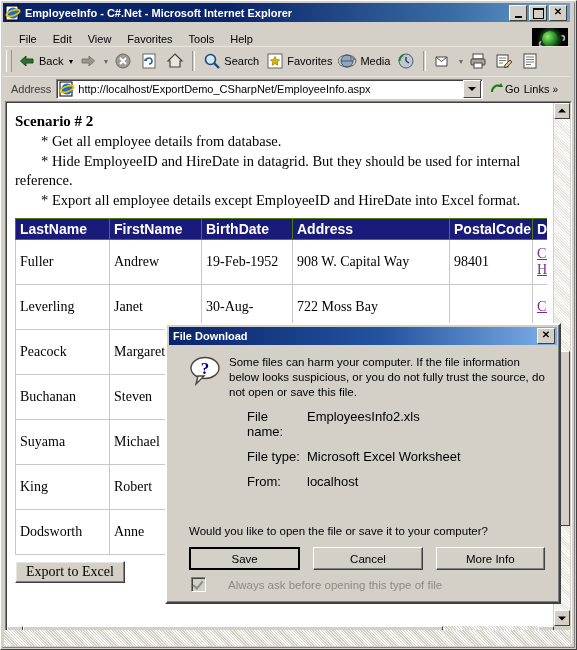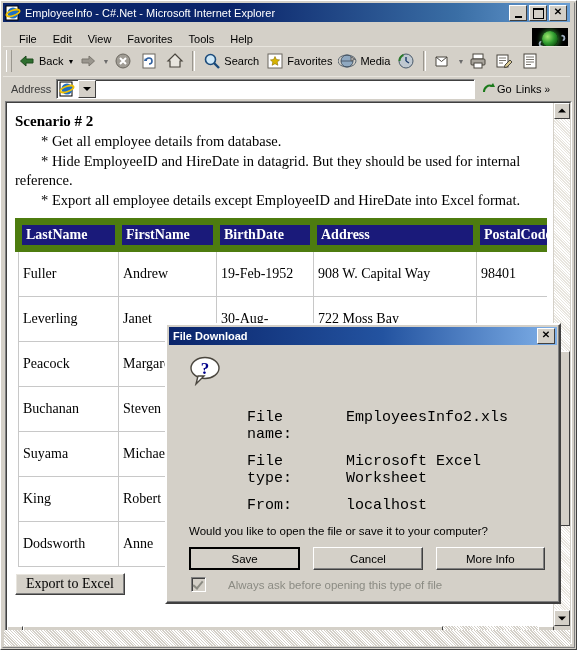--- a/index.html
+++ b/index.html
@@ -48,21 +48,21 @@
   }
   .title-icon {
     width: 16px; height: 16px;
     margin-left: 2px; margin-right: 4px;
     flex: 0 0 auto;
     position: relative;
   }
   .title-text {
     color: #ffffff;
     font-size: 11px;
-    font-weight: normal;
+    font-weight: bold;
     font-family: "Liberation Sans", sans-serif;
     white-space: nowrap;
     flex: 1 1 auto;
     overflow: hidden;
   }
   .title-buttons { display: flex; gap: 2px; margin-right: 3px; flex: 0 0 auto; }
   .tbtn {
     width: 16px; height: 14px;
     background: #d4d0c8;
     border: 1px solid #ffffff;
@@ -202,21 +202,21 @@
     position: relative;
   }
   .addr-drop::after {
     content: "";
     position: absolute; left: 4px; top: 6px;
     border-left: 4px solid transparent;
     border-right: 4px solid transparent;
     border-top: 4px solid #000;
   }
   .go-btn { display: flex; align-items: center; margin: 0 4px 0 6px; font-size: 11px; color: #000; font-family:"Liberation Sans",sans-serif;}
-  .links-btn { display: flex; align-items: center; font-size: 11px; color: #000; margin-right: 20px; font-family:"Liberation Sans",sans-serif;}
+  .links-btn { display: flex; align-items: center; font-size: 11px; color: #000; margin-right: 12px; font-family:"Liberation Sans",sans-serif;}
   .links-chev { font-size: 10px; margin-left: 3px; }
 
   
   .doc-frame {
     position: absolute;
     left: 5px; top: 101px;
     width: 567px; height: 543px;
     border: 1px solid #808080;
     border-right-color: #ffffff;
     border-bottom-color: #ffffff;
@@ -265,22 +265,22 @@
     table-layout: fixed;
     font-family: "Liberation Serif", serif;
   }
   table.grid th {
     background: #1a1a7a;
     color: #fff;
     font-weight: bold;
     font-size: 14px;
     text-align: left;
     padding: 2px 4px;
-    border: 7px solid #4d7c0f;
-    font-family: Liberation Serif, serif;
+    border: 1px solid #4d7c0f;
+    font-family: Liberation Sans, sans-serif;
   }
   table.grid td {
     border: 1px solid #c8c8c8;
     padding: 3px 4px;
     font-size: 14px;
     vertical-align: middle;
     height: 38px;
     color: #000;
     font-family: "Liberation Serif", serif;
   }
@@ -398,21 +398,21 @@
     position: absolute; left: 20px; top: 9px;
     width: 32px; height: 30px;
   }
   .dlg-warn {
     position: absolute;
     left: 60px; top: 8px; right: 10px;
     font-size: 11.5px; line-height: 15px; color: #000;
     font-family: "Liberation Sans", sans-serif;
   }
   .dlg-fields { position: absolute; left: 78px; top: 62px; right: 10px; }
-  .dlg-row { display: flex; margin-bottom: 10px; font-size: 15px; font-family:Liberation Mono, monospace;gap:39px;}
+  .dlg-row { display: flex; margin-bottom: 10px; font-size: 13px; font-family:Liberation Sans, sans-serif;}
   .dlg-row .k { width: 60px; flex: 0 0 auto; color: #000; }
   .dlg-row .v { color: #000; }
   .dlg-q {
     position: absolute; left: 20px; top: 178px;
     font-size: 11.5px; color: #000;
     font-family: "Liberation Sans", sans-serif;
   }
   .dlg-buttons {
     position: absolute; left: 20px; top: 200px; right: 12px;
     display: flex; gap: 13px;
@@ -652,20 +652,21 @@
   <div class="addressbar">
     <span class="addr-label">Address</span>
     <span class="addr-box">
       <span class="addr-ico">
         <svg width="16" height="16" viewBox="0 0 16 16">
           <rect x="1" y="1" width="12" height="14" fill="#ffffff" stroke="#000000"></rect>
           <circle cx="8" cy="8" r="5.5" fill="#1d6fc4"></circle>
           <ellipse cx="8" cy="8" rx="7" ry="2.6" fill="none" stroke="#f0c000" stroke-width="1.6" transform="rotate(-20 8 8)"></ellipse>
         </svg>
       </span>
+      <span class="addr-text">http://localhost/ExportDemo_CSharpNet/EmployeeInfo.aspx</span>
       <span class="addr-drop"></span>
     </span>
     <span class="go-btn">
       <span class="ico" style="width:16px;height:16px">
         <svg width="16" height="16" viewBox="0 0 16 16">
             <path d="M3 11 a6 6 0 0 1 8-6" fill="none" stroke="#1a7a1a" stroke-width="2"></path>
             <path d="M12 2 l2 4 -5 0 z" fill="#1a7a1a"></path>
           </svg>
       </span>
       <span>Go</span>
@@ -787,20 +788,21 @@
           <span class="dlg-close">✕</span>
         </div>
         <div class="dlg-body">
           <span class="dlg-icon">
             <svg width="32" height="30" viewBox="0 0 32 30">
               <ellipse cx="16" cy="12" rx="14" ry="10.5" fill="#ffffff" stroke="#4a463e" stroke-width="1.4"></ellipse>
               <path d="M9 20 L7 28 L15 20 Z" fill="#ffffff" stroke="#4a463e" stroke-width="1.4"></path>
               <text x="16" y="18" font-family="Liberation Serif, serif" font-size="17" font-weight="bold" fill="#00008b" text-anchor="middle">?</text>
             </svg>
           </span>
+          <div class="dlg-warn">Some files can harm your computer. If the file information below looks suspicious, or you do not fully trust the source, do not open or save this file.</div>
 
           <div class="dlg-fields">
             <div class="dlg-row">
               <span class="k">File name:</span>
               <span class="v">EmployeesInfo2.xls</span>
             </div>
             <div class="dlg-row">
               <span class="k">File type:</span>
               <span class="v">Microsoft Excel Worksheet</span>
             </div>

